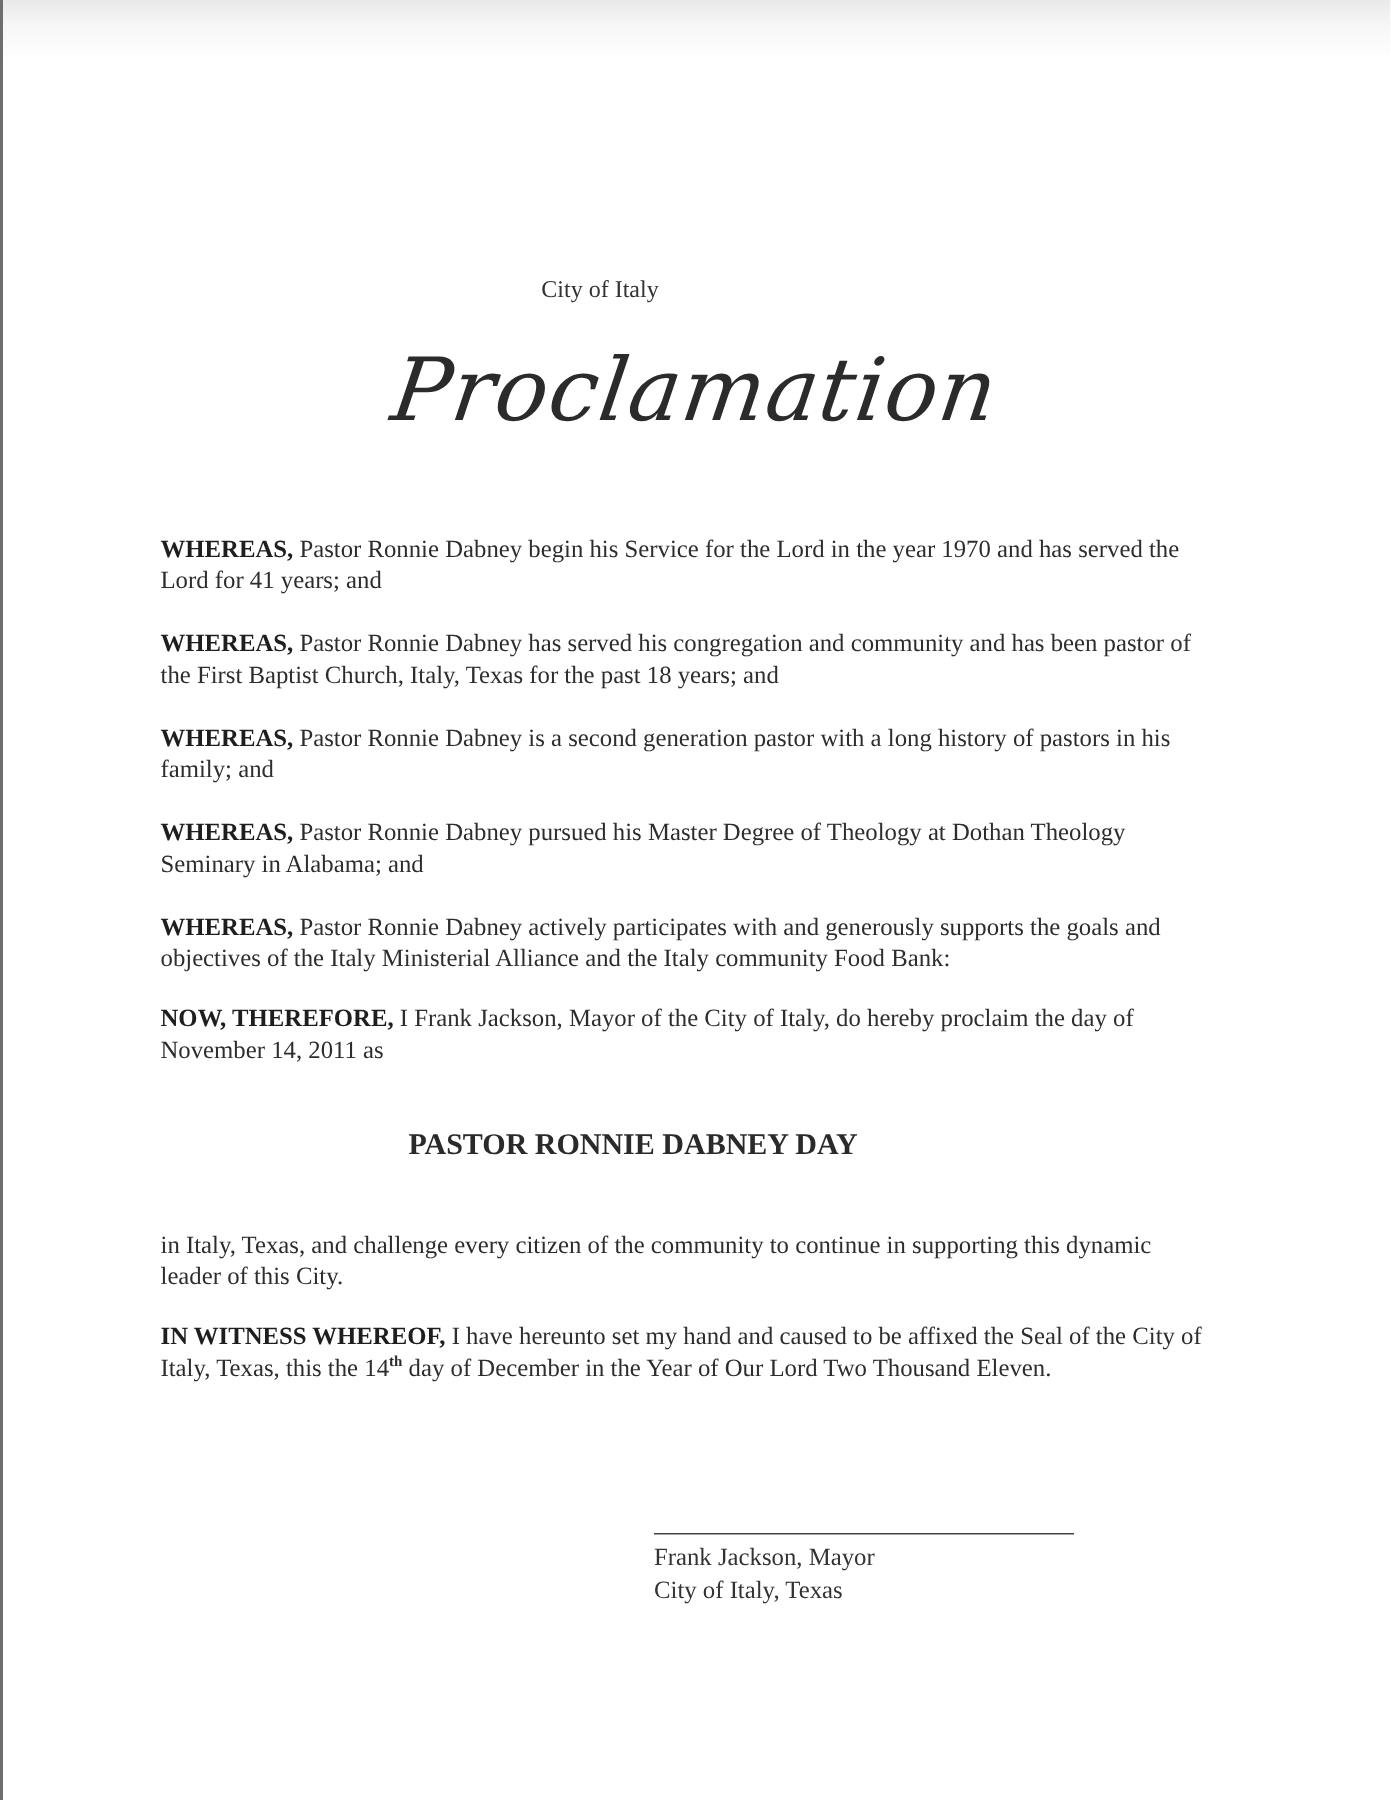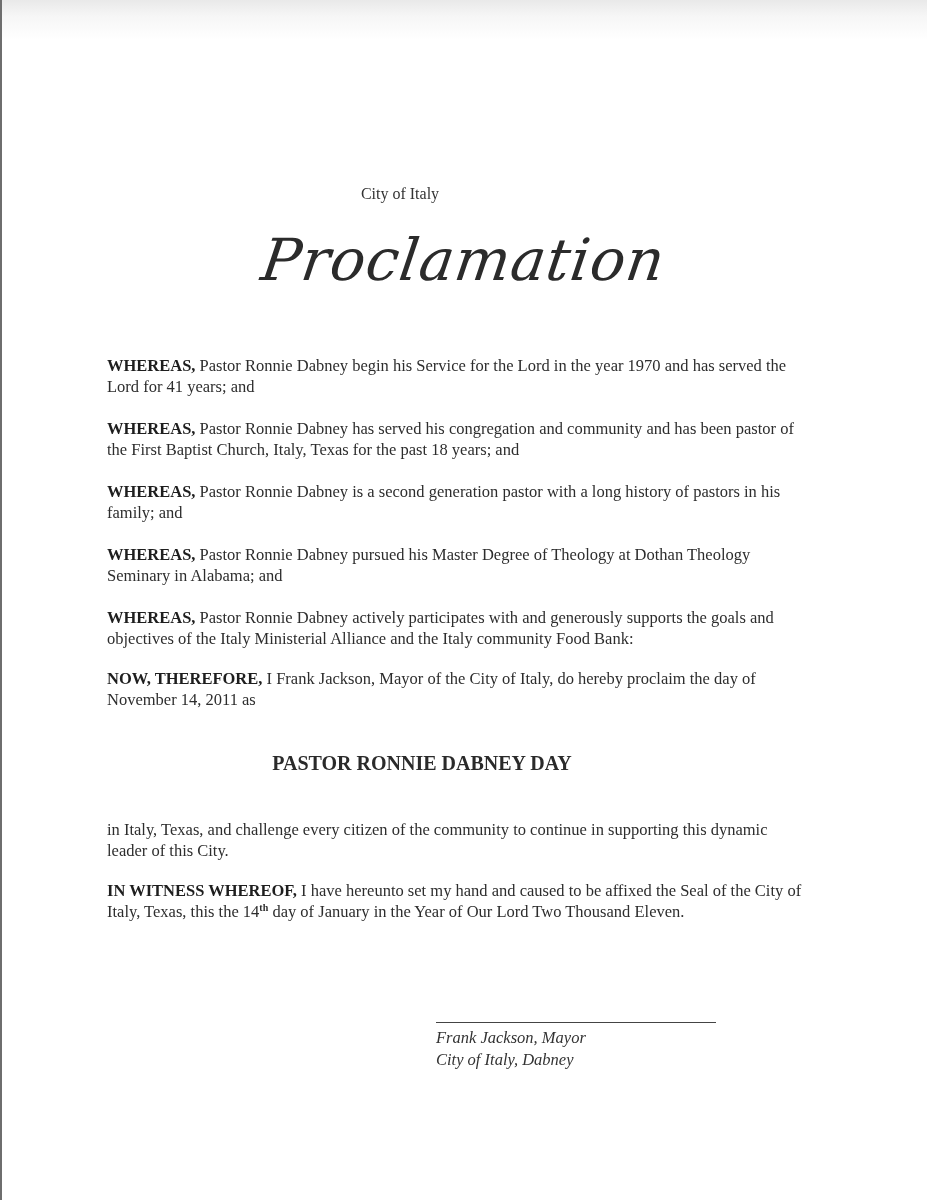--- a/index.html
+++ b/index.html
@@ -37,21 +37,21 @@
   .proclaim-title {
     position: absolute; left: 0; width: 844px; top: 752px;
     text-align: center; font-size: 20px; font-weight: bold; color: #2a2a2a;
   }
   .sig-line {
     position: absolute; left: 436px; top: 1022px; width: 280px; height: 1px;
     background: #444;
   }
   .sig-block {
     position: absolute; left: 436px; top: 1027px;
-    font-size: 16.5px; line-height: 22px; color: #333; font-style: italic;
+    font-size: 16.5px; line-height: 22px; color: #333;
   }
   sup { font-size: 10px; line-height: 0; font-weight: bold; }
 </style>
 </head>
 <body>
 
 <div class="top-shade"></div>
 <div class="left-edge"></div>
 
 <div class="header-city">City of Italy</div>
@@ -76,20 +76,20 @@
   <b>NOW, THEREFORE,</b><span> I Frank Jackson, Mayor of the City of Italy, do hereby proclaim the day of November 14, 2011 as</span>
 </div>
 
 <div class="proclaim-title">PASTOR RONNIE DABNEY DAY</div>
 
 <div class="para" style="top:819px">
   <span>in Italy, Texas, and challenge every citizen of the community to continue in supporting this dynamic leader of this City.</span>
 </div>
 
 <div class="para" style="top:880px">
-  <b>IN WITNESS WHEREOF,</b><span> I have hereunto set my hand and caused to be affixed the Seal of the City of Italy, Texas, this the 14</span><sup>th</sup><span> day of January in the Year of Our Lord Two Thousand Eleven.</span>
+  <b>IN WITNESS WHEREOF,</b><span> I have hereunto set my hand and caused to be affixed the Seal of the City of Italy, Texas, this the 14</span><sup>th</sup><span> day of December in the Year of Our Lord Two Thousand Eleven.</span>
 </div>
 
 <div class="sig-line"></div>
 <div class="sig-block">
   <div>Frank Jackson, Mayor</div>
-  <div>City of Italy, Dabney</div>
+  <div>City of Italy, Texas</div>
 </div>
 
 </body></html>

